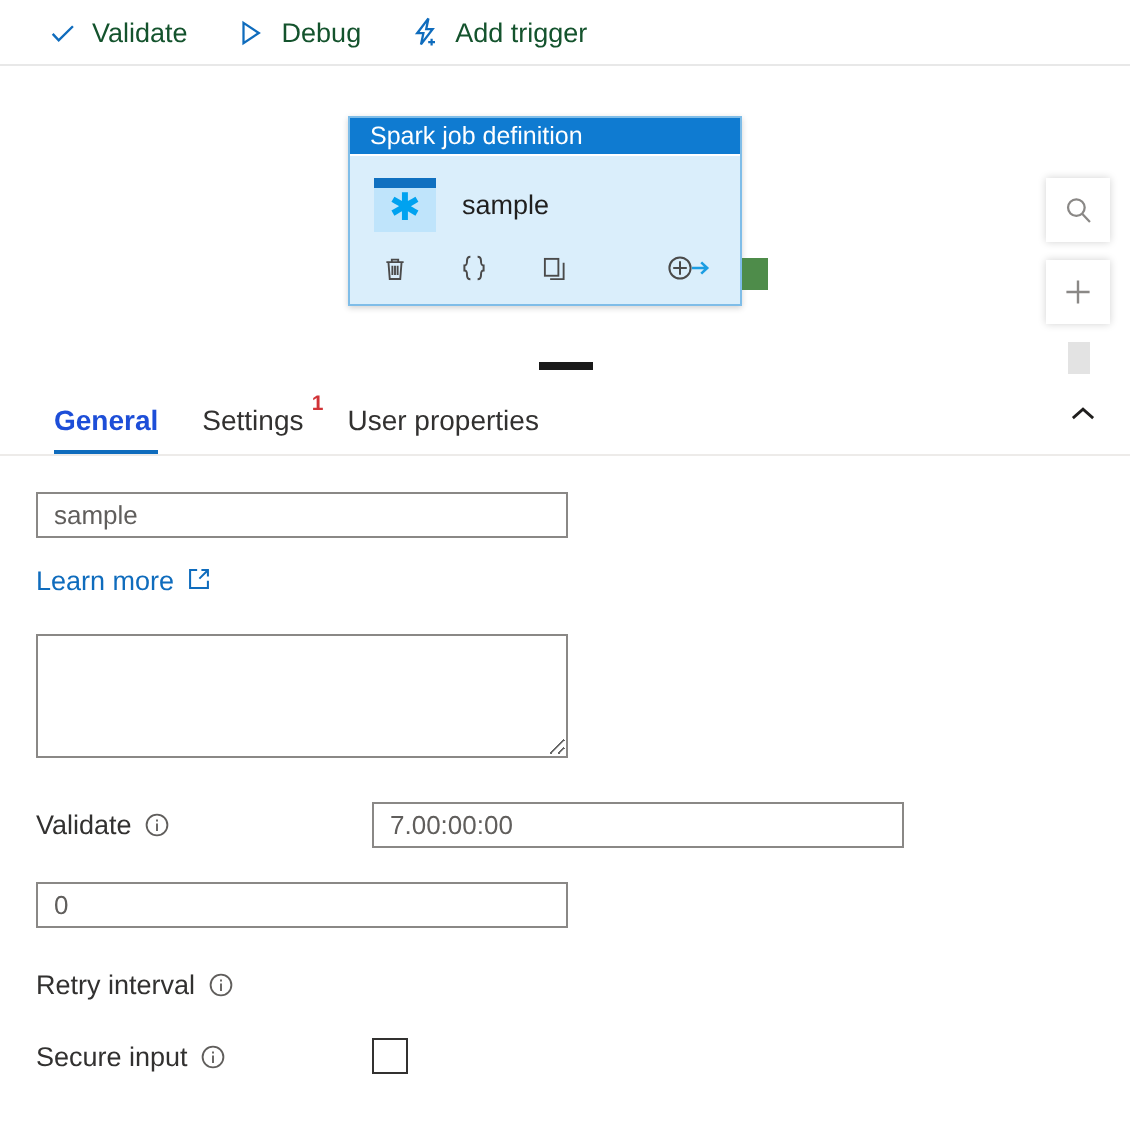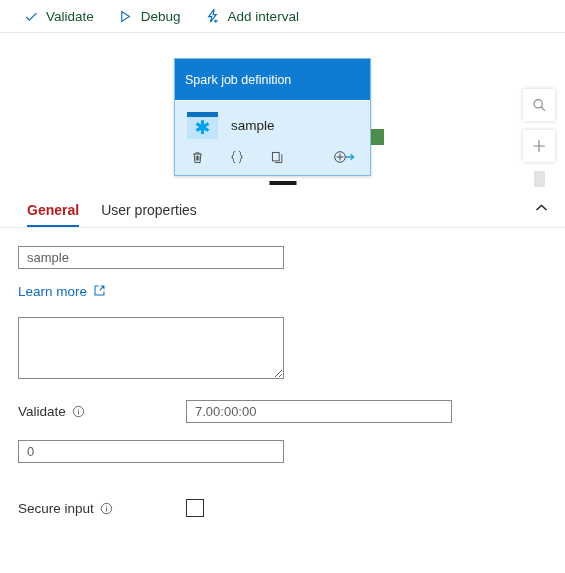--- a/index.html
+++ b/index.html
@@ -45,21 +45,21 @@
 
   .node {
     position: absolute;
     left: 174px; top: 25px;
     width: 197px;
     background: #daeefb;
     border: 1px solid #7fbde8;
     box-shadow: 0 1px 3px rgba(0,0,0,.18);
   }
   .node-header {
-    height: 42px;
+    height: 19px;
     background: #0f7bd1;
     color: #ffffff;
     font-size: 12.5px;
     display: flex;
     align-items: center;
     padding-left: 10px;
     border-bottom: 1px solid #ffffff;
   }
   .node-body {
     display: flex;
@@ -148,21 +148,21 @@
     position: relative;
   }
   .tab {
     position: relative;
     font-size: 14px;
     color: #323130;
     padding: 0 11px 9px 11px;
     cursor: pointer;
     white-space: nowrap;
   }
-  .tab.active { font-weight: bold; color: #b91c1c; }
+  .tab.active { font-weight: bold; color: #1d4ed8; }
   .tab.active::after {
     content: "";
     position: absolute;
     left: 11px; right: 11px; bottom: 0;
     height: 2px; background: #0f6cbd;
   }
   .tab .badge {
     position: absolute;
     top: -6px; right: 1px;
     font-size: 10.5px;
@@ -263,21 +263,21 @@
     <span>Debug</span>
   </div>
 
   <div class="tb-btn">
     <span class="tb-ico">
       <svg width="16" height="16" viewBox="0 0 16 16">
         <path d="M9.2 1.2L3.6 8.6h3.1l-1.2 5.6 5.8-7.6H8.1z" fill="none" stroke="#0f6cbd" stroke-width="1.15"></path>
         <path d="M10.8 11.4v3.4M9.1 13.1h3.4" stroke="#0f6cbd" stroke-width="1.1"></path>
       </svg>
     </span>
-    <span>Add interval</span>
+    <span>Add trigger</span>
   </div>
 
 </div>
 
 <div class="canvas">
 
   <div class="red-circle"></div>
 
   <div class="node">
     <div class="node-header">
@@ -339,20 +339,24 @@
   </div>
 
   <div class="panel-handle"></div>
 </div>
 
 <div class="panel">
 
   <div class="tabs">
     <div class="tab active">
       <span>General</span>
+    </div>
+    <div class="tab">
+      <span>Settings</span>
+      <span class="badge">1</span>
     </div>
     <div class="tab">
       <span>User properties</span>
     </div>
     <div class="collapse-btn">
       <span>
         <svg width="15" height="10" viewBox="0 0 16 10">
             <path d="M2.6 7.2L8 2.4l5.4 4.8" fill="none" stroke="#201f1e" stroke-width="1.5"></path>
           </svg>
       </span>
@@ -400,20 +404,29 @@
       </div>
     </div>
 
     <div class="row">
       <div class="ctl">
         <input class="txt" type="text" value="0" style="">
       </div>
     </div>
 
     <div class="row">
+      <div class="lbl">
+        <span>Retry interval</span>
+        <span class="info-ico">
+          <svg width="13" height="13" viewBox="0 0 14 14">
+              <circle cx="7" cy="7" r="5.6" fill="none" stroke="#605e5c" stroke-width="1"></circle>
+              <path d="M7 6.2v4M7 4.1v1" stroke="#605e5c" stroke-width="1"></path>
+            </svg>
+        </span>
+      </div>
     </div>
 
 
     <div class="row">
       <div class="lbl">
         <span>Secure input</span>
         <span class="info-ico">
           <svg width="13" height="13" viewBox="0 0 14 14">
               <circle cx="7" cy="7" r="5.6" fill="none" stroke="#605e5c" stroke-width="1"></circle>
               <path d="M7 6.2v4M7 4.1v1" stroke="#605e5c" stroke-width="1"></path>

